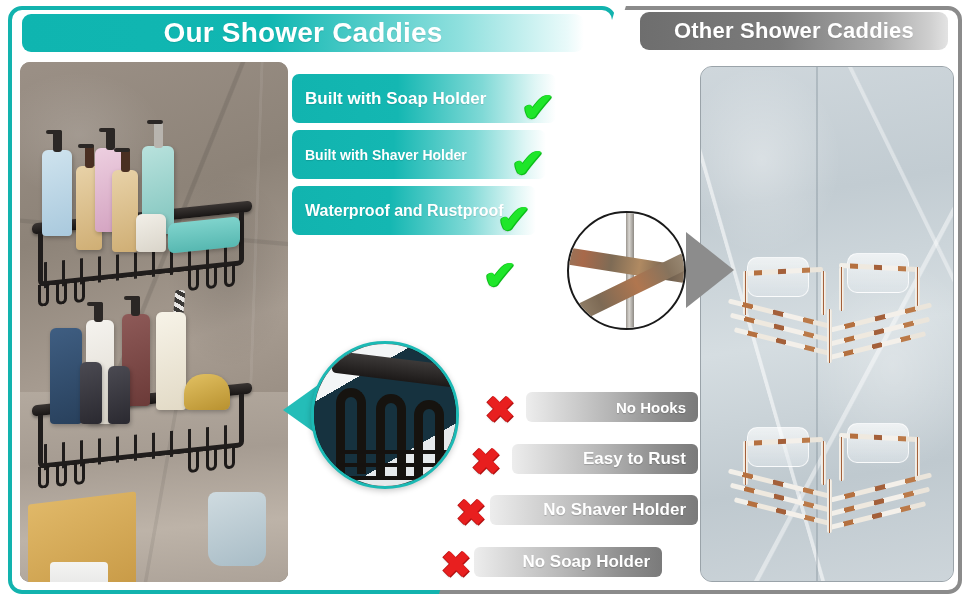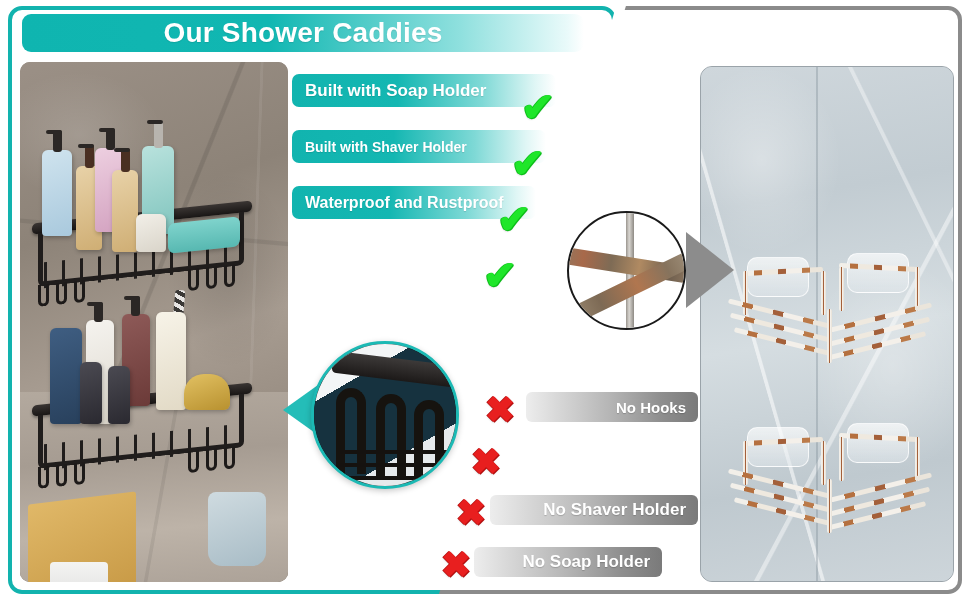--- a/index.html
+++ b/index.html
@@ -96,21 +96,21 @@
     transform:rotate(5deg); }
   .towelbox { position:absolute; left:8px; top:436px; width:108px; height:96px;
     background:linear-gradient(160deg,#e0b868,#c89a46); border-radius:3px; transform:skewY(-7deg); }
   .tissue { position:absolute; left:30px; top:500px; width:58px; height:44px;
     background:linear-gradient(180deg,#f4f4f2,#dedede); border-radius:4px 4px 9px 9px; }
   .vase { position:absolute; left:188px; top:430px; width:58px; height:74px;
     background:linear-gradient(160deg,#cfdbe0,#a8bcc6); border-radius:8px 8px 14px 14px; }
 
   
   .feat {
-    position:absolute; height:33px; border-radius:7px;
+    position:absolute; height:49px; border-radius:7px;
     display:flex; align-items:center; color:#fff; font-weight:bold;
     text-shadow:0 1px 1px rgba(0,0,0,.12); padding-left:13px; white-space:nowrap;
   }
   .check {
     position:absolute; width:42px; height:42px; color:#1fe62a; font-size:40px;
     font-weight:bold; line-height:42px; text-align:center;
     text-shadow:1px 1px 0 #0bbd18, -1px 0 0 #0bbd18, 0 1px 2px rgba(0,0,0,.25);
   }
 
   
@@ -291,20 +291,21 @@
     <div class="callout-left-bg"></div>
     <div class="co-shelf"></div>
     <div class="co-hook" style="left:22px; top:44px;"></div>
     <div class="co-hook" style="left:62px; top:50px;"></div>
     <div class="co-hook" style="left:100px; top:56px;"></div>
     <div class="co-grid"></div>
   </div>
 
   <div class="frame-right"></div>
 
+  <div class="hdr hdr-right">Other Shower Caddies</div>
 
   <div class="photo-right">
     <div class="wall-gray"></div>
 
     <div class="rcaddy rc1">
       <div class="rc-pad a"></div>
       <div class="rc-pad b"></div>
       <div class="rustwire rw-h" style="left:20px;  top:16px; width:80px; transform:rotate(-3deg);"></div>
       <div class="rustwire rw-h" style="left:116px; top:12px; width:80px; transform:rotate(3deg);"></div>
       <div class="rustwire rw-v" style="left:20px;  top:18px; height:44px;"></div>
@@ -346,20 +347,24 @@
     <div class="rust-bar rust-b2"></div>
   </div>
 
   <div class="cross" style="left:481px; top:391px;">✖</div>
   <div class="neg" style="left:526px; top:392px; width:172px; font-size:15px;
        background:linear-gradient(90deg,#ededed 0%,#d8d8d8 18%,#b6b6b6 48%,#8f8f8f 78%,#7a7a7a 100%);">
     <span>No Hooks</span>
   </div>
 
   <div class="cross" style="left:467px; top:443px;">✖</div>
+  <div class="neg" style="left:512px; top:444px; width:186px; font-size:17px;
+       background:linear-gradient(90deg,#ededed 0%,#d8d8d8 18%,#b6b6b6 48%,#8f8f8f 78%,#7a7a7a 100%);">
+    <span>Easy to Rust</span>
+  </div>
 
   <div class="cross" style="left:452px; top:494px;">✖</div>
   <div class="neg" style="left:490px; top:495px; width:208px; font-size:17px;
        background:linear-gradient(90deg,#ededed 0%,#d8d8d8 18%,#b6b6b6 48%,#8f8f8f 78%,#7a7a7a 100%);">
     <span>No Shaver Holder</span>
   </div>
 
   <div class="cross" style="left:437px; top:546px;">✖</div>
   <div class="neg" style="left:474px; top:547px; width:188px; font-size:17px;
        background:linear-gradient(90deg,#ededed 0%,#d8d8d8 18%,#b6b6b6 48%,#8f8f8f 78%,#7a7a7a 100%);">

